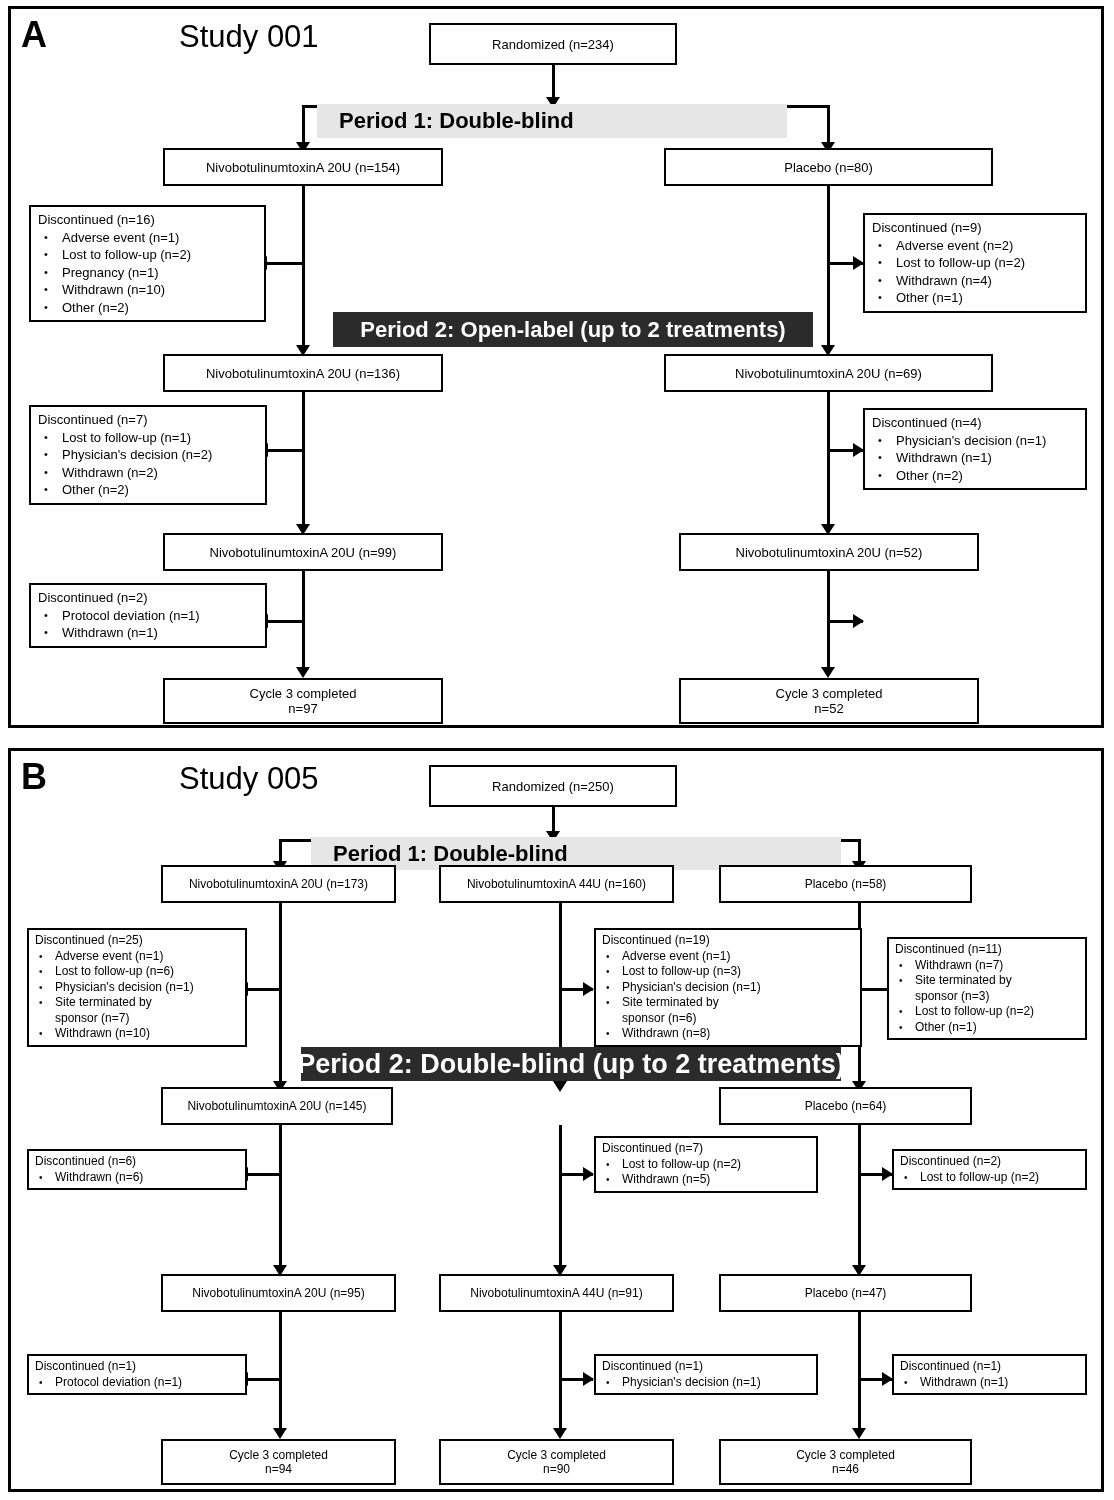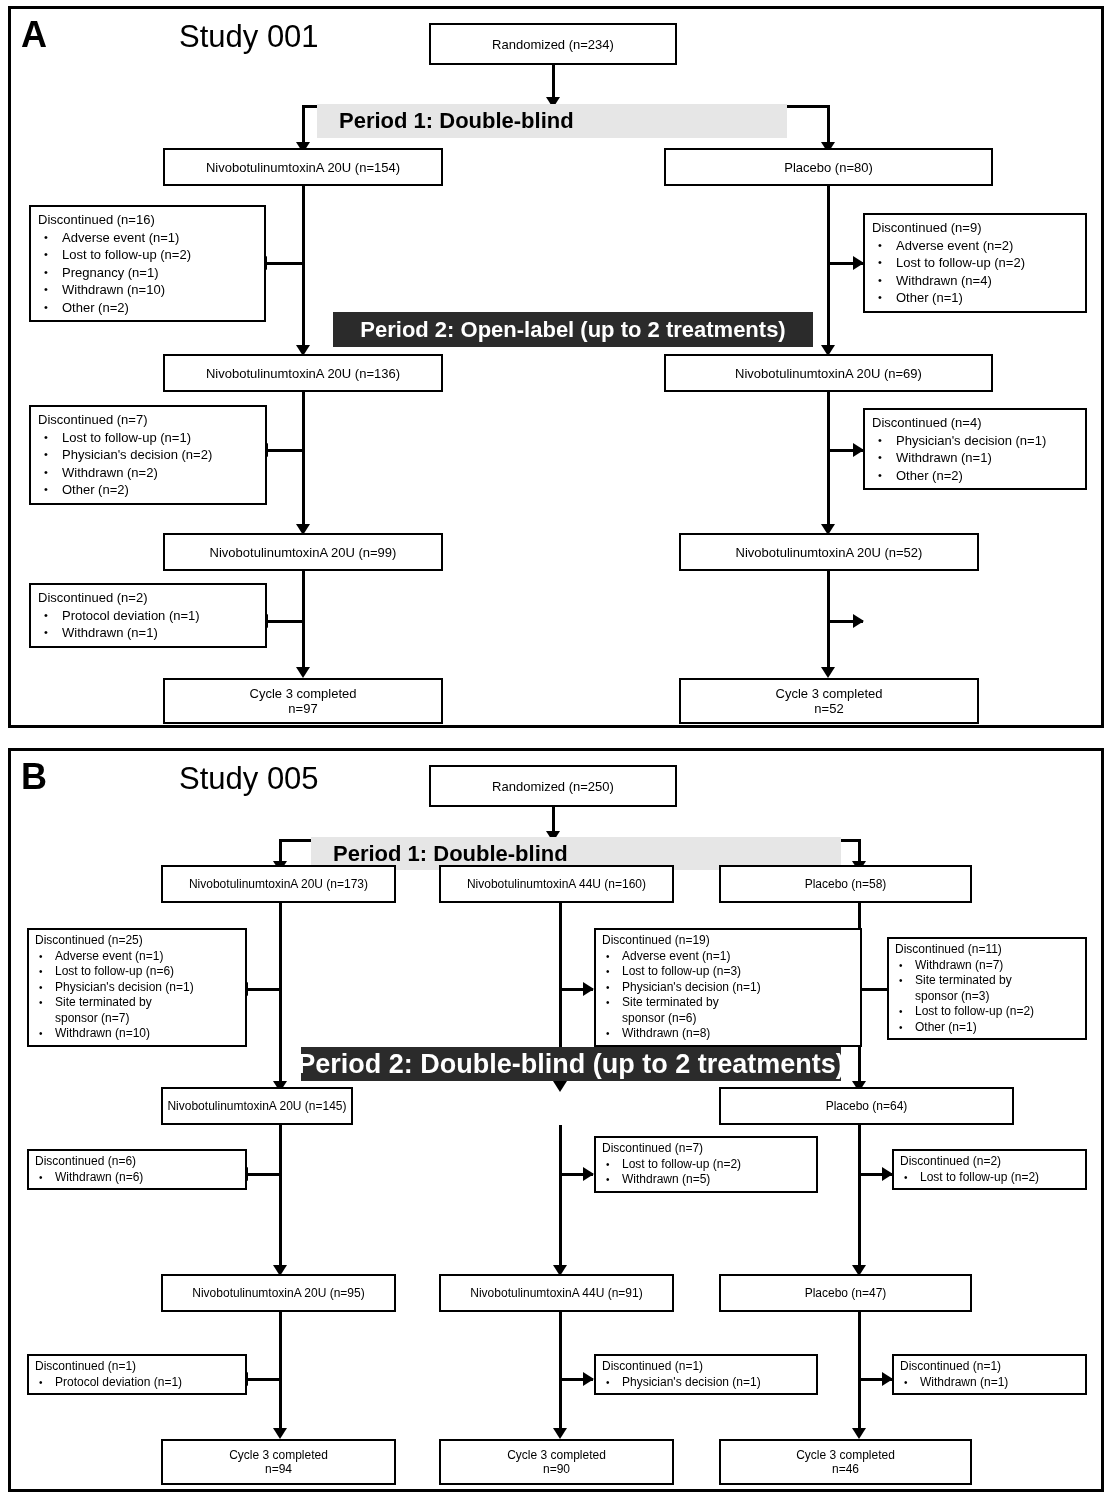--- a/index.html
+++ b/index.html
@@ -339,22 +339,22 @@
       <ul>
           <li>Withdrawn (n=7)</li>
           <li>Site terminated by<span class="cont">sponsor (n=3)</span></li>
           <li>Lost to follow-up (n=2)</li>
           <li>Other (n=1)</li>
         </ul>
     </div>
 
     <div class="banner banner-dark b2" style="left:290px; top:296px; width:540px; height:34px;">Period 2: Double-blind (up to 2 treatments)</div>
 
-    <div class="box small" style="left:150px; top:336px; width:192px; height:38px;">NivobotulinumtoxinA 20U (n=145)</div>
-    <div class="box small" style="left:708px; top:336px; width:295px; height:38px;">Placebo (n=64)</div>
+    <div class="box small" style="left:150px; top:336px; width:232px; height:38px;">NivobotulinumtoxinA 20U (n=145)</div>
+    <div class="box small" style="left:708px; top:336px; width:253px; height:38px;">Placebo (n=64)</div>
 
     <div class="vline" style="left:268px; top:374px; height:148px;"></div>
     <div class="hline" style="left:236px; top:422px; width:34px;"></div>
     <div class="arrow-left" style="left:226px; top:416px;"></div>
     <div class="arrow-down" style="left:262px; top:514px;"></div>
 
     <div class="vline" style="left:548px; top:374px; height:148px;"></div>
     <div class="hline" style="left:548px; top:422px; width:34px;"></div>
     <div class="arrow-right" style="left:572px; top:416px;"></div>
     <div class="arrow-down" style="left:542px; top:514px;"></div>

